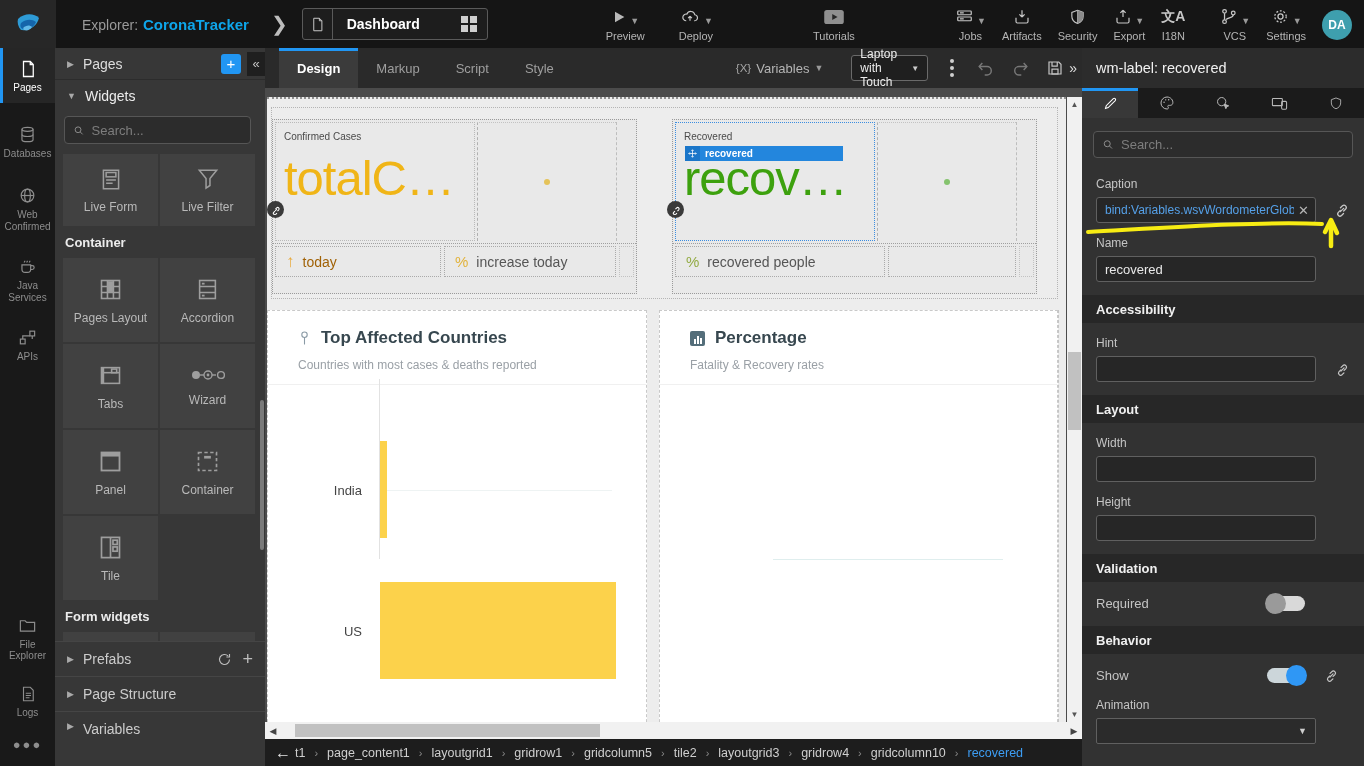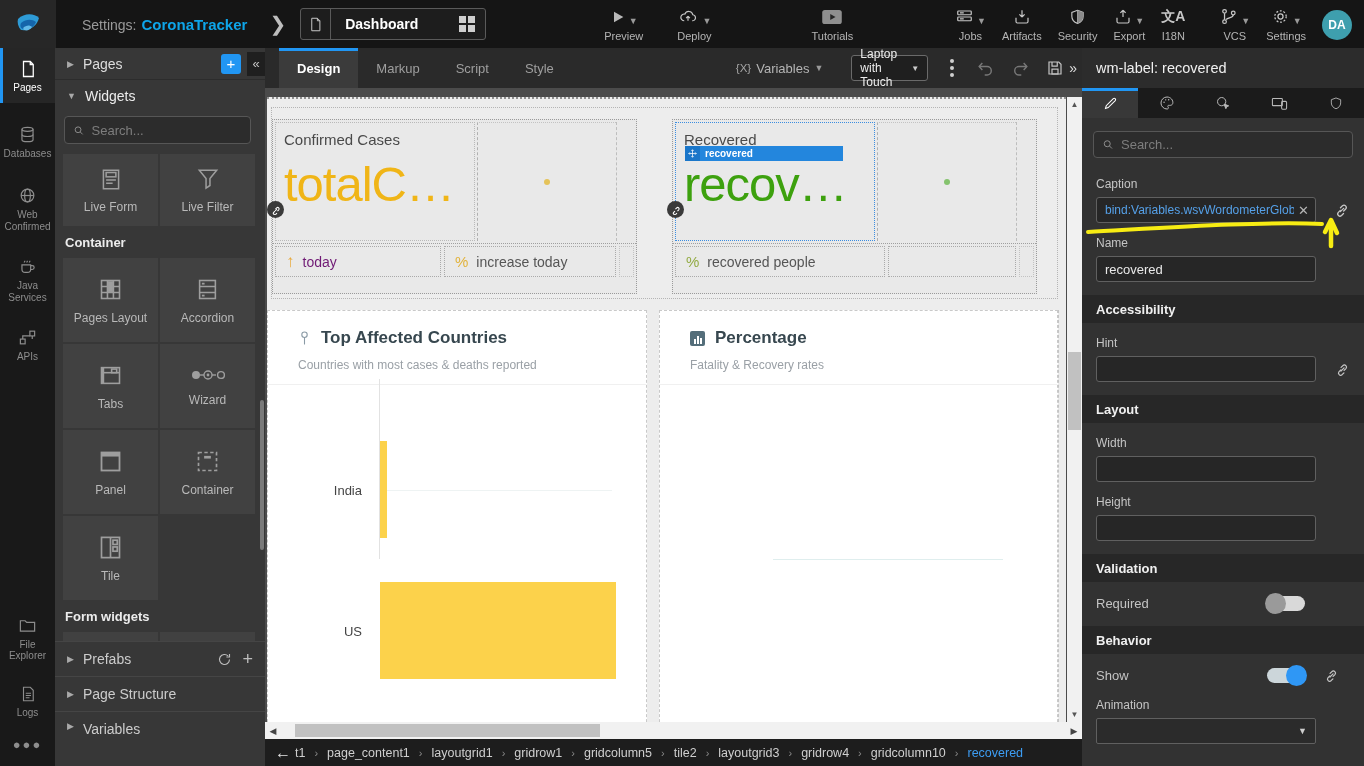--- a/index.html
+++ b/index.html
@@ -83,40 +83,40 @@
   .expand-handle { margin-left:auto; color:#dedede; font-size:14px; padding:0 5px; cursor:pointer; }
 
   .canvas-body { flex:1; position:relative; background:#4b4b4b; }
   .page { position:absolute; left:2px; top:9px; right:16px; bottom:0; background:#ededed;
     border-top:2px dotted #8f8f8f; overflow:hidden; }
   .row1-outline { position:absolute; left:4px; right:8px; top:8px; height:192px; border:1px dotted #b5b5b5; }
 
   .ctile { position:absolute; top:20px; width:365px; height:175px; background:#e9e9e9; border:1px dotted #9a9a9a; }
   .ctile .t-main { display:flex; height:124px; border-bottom:1px dotted #9f9f9f; }
   .t-left { width:200px; padding:8px 0 0 8px; position:relative; border:1px dotted #b9b9b9; margin:2px; }
-  .t-title { font-size:15px; color:#4a4a4a; }
+  .t-title { font-size:10px; color:#4a4a4a; }
   .t-value { font-size:49px; margin-top:8px; white-space:nowrap; letter-spacing:-1px; }
   .val-yellow { color:#f0b517; }
   .val-green { color:#3da10e; }
   .link-badge { position:absolute; left:-9px; top:78px; width:17px; height:17px; border-radius:50%;
     background:#3a3a3a; color:#fff; display:flex; align-items:center; justify-content:center; }
   .t-right { width:139px; border-left:1px dashed #b0b0b0; border-top:1px dotted #c3c3c3; margin:2px 0;
     display:flex; align-items:center; justify-content:center; }
   .dot { width:6px; height:6px; border-radius:50%; }
   .t-edge { flex:1; border-left:1px dashed #bdbdbd; margin:2px 0; }
   .t-bottom { height:31px; margin:2px; display:flex; }
   .tb-cell { border:1px dotted #aaa; display:flex; align-items:center; padding-left:10px; gap:8px; font-size:14px; }
   .tb-c1 { width:166px; }
   .tb-c2 { width:172px; margin-left:3px; }
   .tb-edge { flex:1; margin-left:3px; border:1px dotted #c2c2c2; }
   .up-arrow { color:#e8a93a; font-size:17px; font-weight:bold; }
   .pct-y { color:#e2b33c; font-size:15px; }
   .pct-g { color:#93ab44; font-size:15px; }
   .muted-txt { color:#555; }
-  .today-txt { color:#701a75; }
+  .today-txt { color:#a16207; }
 
   .sel-tag { position:absolute; left:12px; top:26px; height:15px; display:flex; align-items:center;
     background:#2386dd; z-index:5; width:158px; }
   .sel-tag .mv { width:15px; height:15px; background:#1a76c9; display:flex; align-items:center; justify-content:center; }
   .sel-tag .sel-label { color:#fff; font-size:10px; font-weight:bold; padding-left:5px; }
   .selected-cell { outline:1px dotted #3b8de0; outline-offset:-1px; }
 
   .card { position:absolute; top:211px; height:472px; background:#fff; border:1px dashed #c9c9c9; }
   .card-head { padding:17px 0 0 30px; display:flex; align-items:center; gap:10px; }
   .card-title { font-size:17px; font-weight:bold; color:#37474f; }
@@ -188,21 +188,21 @@
 <body>
 
 <div class="topbar">
   <div class="logo-box">
     <svg width="28" height="28" viewBox="0 0 28 28">
         <path d="M4 9c6-6 16-6 21-1-2 8-9 13-18 12C4 17 3 12 4 9z" fill="#2e9bd6"></path>
         <path d="M7 13c5-4 11-4 15-1-2 5-7 8-13 7-3-1-3-4-2-6z" fill="#1565ab"></path>
         <path d="M10 17c3-2 6-2 8 0-2 3-5 4-8 3-1-1-1-2 0-3z" fill="#63b9e8"></path>
       </svg>
   </div>
-  <div class="project"><span>Settings:</span><b>CoronaTracker</b></div>
+  <div class="project"><span>Explorer:</span><b>CoronaTracker</b></div>
   <span class="tb-chev">❯</span>
   <div class="page-tab">
     <span class="doc-cell">
       <svg width="15" height="15" viewBox="0 0 24 24" class="ic">
           <path d="M6 2h9l4 4v16H6z M15 2v4h4" fill="none" stroke="currentColor" stroke-width="1.6"></path>
         </svg>
     </span>
     <span class="pt-label">Dashboard</span>
     <span class="grid4">
         <span></span>

